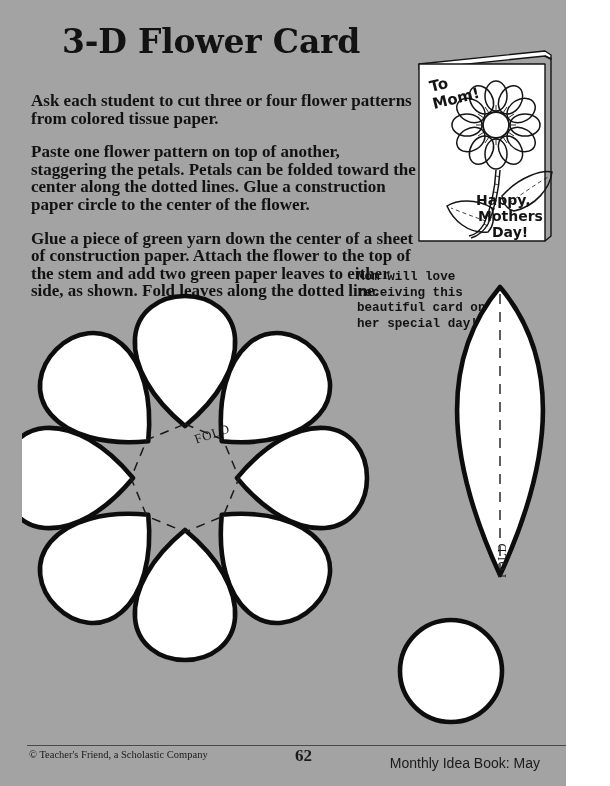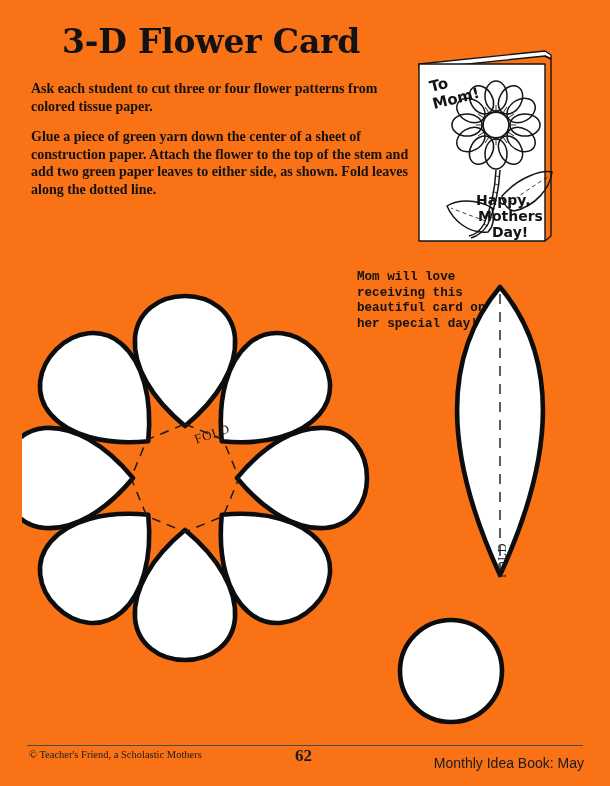--- a/index.html
+++ b/index.html
@@ -2,23 +2,23 @@
 <html><head>
 <meta charset="utf-8">
 <style>
   html, body {
     margin: 0;
     padding: 0;
     background: #ffffff;
   }
   .page {
     position: relative;
-    width: 610px;
+    width: 566px;
     height: 786px;
-    background: #f97316;
+    background: #a3a3a3;
     overflow: hidden;
     font-family: "Liberation Serif", serif;
     color: #141414;
   }
 
   
   .title {
     position: absolute;
     left: 62px;
     top: 22px;
@@ -32,25 +32,25 @@
 
   
   .instructions {
     position: absolute;
     left: 31px;
     top: 76px;
     width: 385px;
   }
   .para {
     font-family: "Liberation Serif", serif;
-    font-size: 14px;
+    font-size: 17px;
     line-height: 17.6px;
     font-weight: bold;
     color: #121212;
-    margin: 4px 0 13px 0;
+    margin: 16px 0 13px 0;
     text-align: left;
   }
 
   
   .caption {
     position: absolute;
     left: 357px;
     top: 270px;
     width: 150px;
     font-family: Liberation Mono, monospace;
@@ -166,20 +166,21 @@
 </style>
 </head>
 <body>
 
 <div class="page">
 
   <div class="title">3-D Flower Card</div>
 
   <div class="instructions">
     <p class="para">Ask each student to cut three or four flower patterns from colored tissue paper.</p>
+    <p class="para">Paste one flower pattern on top of another, staggering the petals. Petals can be folded toward the center along the dotted lines. Glue a construction paper circle to the center of the flower.</p>
     <p class="para">Glue a piece of green yarn down the center of a sheet of construction paper. Attach the flower to the top of the stem and add two green paper leaves to either side, as shown. Fold leaves along the dotted line.</p>
   </div>
 
   <div class="caption">Mom will love receiving this beautiful card on her special day!</div>
 
   <div class="card-illus">
     <svg width="180" height="215" viewBox="0 0 180 215" xmlns="http://www.w3.org/2000/svg">
       <g fill="none" stroke="#141414" stroke-width="1.4" stroke-linejoin="round">
 
         <path d="M5 16 L131 3 L137 7 L137 11 L131 8 L5 21 Z" fill="#ffffff"></path>
@@ -341,17 +342,17 @@
   </div>
   <div class="fold-label-leaf">FOLD</div>
 
   <div class="circle-pattern">
     <svg width="110" height="110" viewBox="0 0 110 110" xmlns="http://www.w3.org/2000/svg">
       <circle cx="55" cy="55" r="51" fill="#ffffff" stroke="#0d0d0d" stroke-width="4.6"></circle>
     </svg>
   </div>
 
   <div class="footer-rule"></div>
-  <div class="footer-left">© Teacher's Friend, a Scholastic Mothers</div>
+  <div class="footer-left">© Teacher's Friend, a Scholastic Company</div>
   <div class="footer-page">62</div>
   <div class="footer-right">Monthly Idea Book: May</div>
 
 </div>
 
 </body></html>

